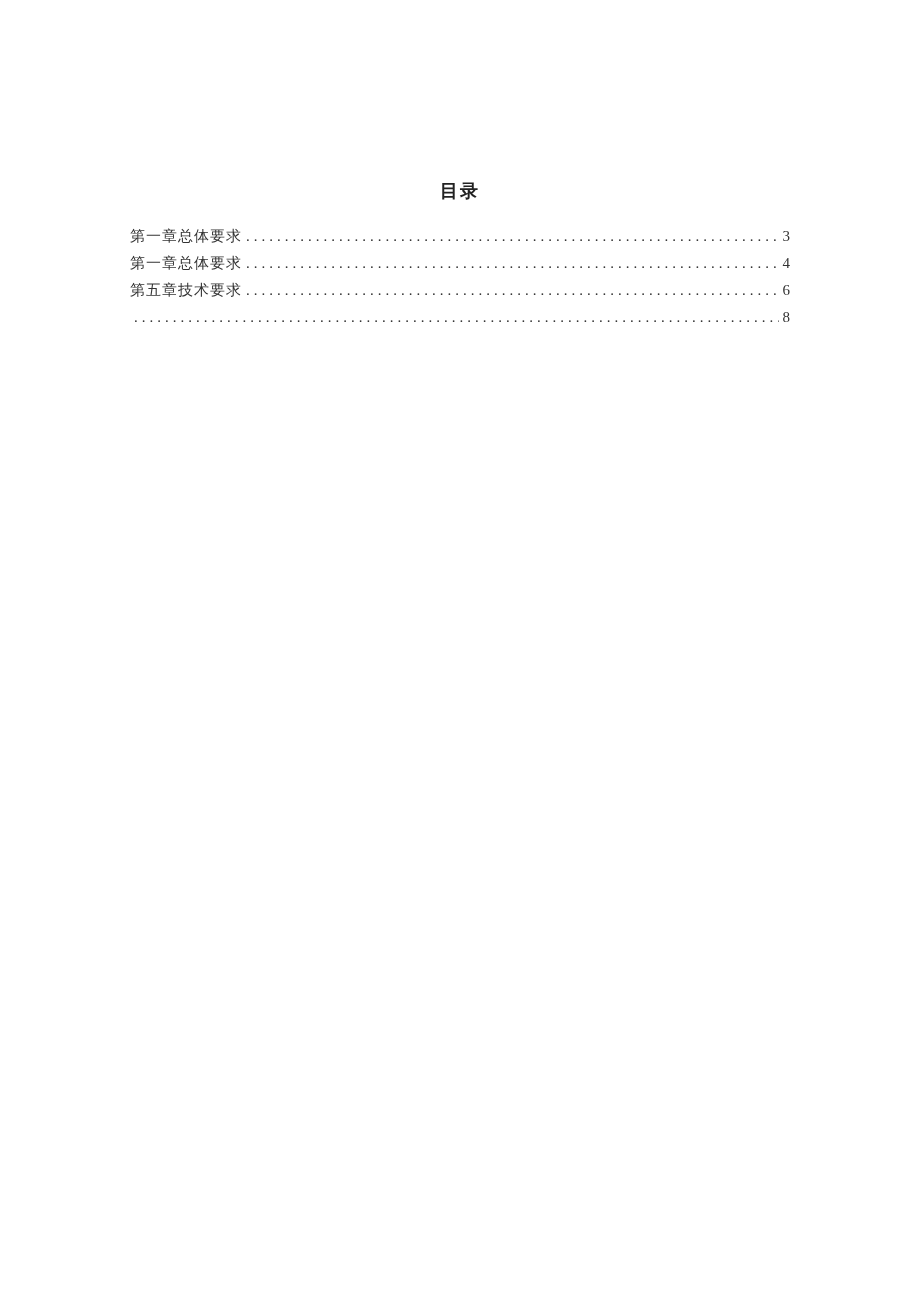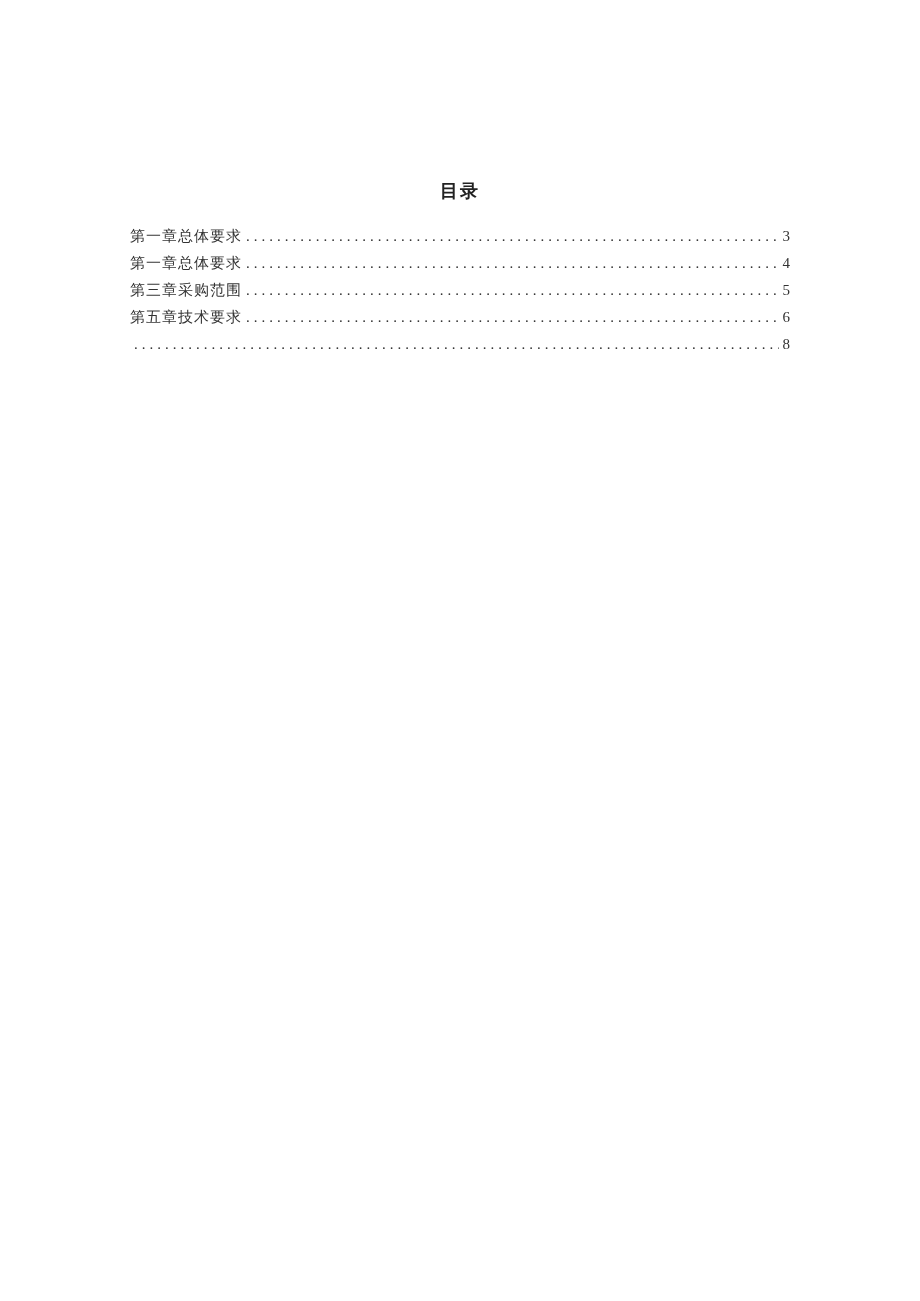--- a/index.html
+++ b/index.html
@@ -67,25 +67,20 @@
       <span class="toc-label">第一章总体要求</span>
       <span class="toc-dots"></span>
       <span class="toc-page">3</span>
     </li>
     <li class="toc-item">
       <span class="toc-label">第一章总体要求</span>
       <span class="toc-dots"></span>
       <span class="toc-page">4</span>
     </li>
     <li class="toc-item">
-      <span class="toc-label">第三章采购范围</span>
-      <span class="toc-dots"></span>
-      <span class="toc-page">5</span>
-    </li>
-    <li class="toc-item">
       <span class="toc-label">第五章技术要求</span>
       <span class="toc-dots"></span>
       <span class="toc-page">6</span>
     </li>
     <li class="toc-item">
       <span class="toc-dots"></span>
       <span class="toc-page">8</span>
     </li>
   </ul>
 </div>

